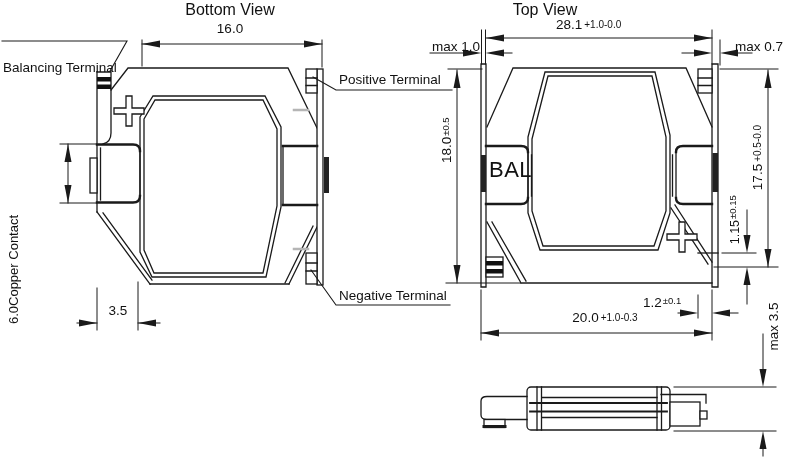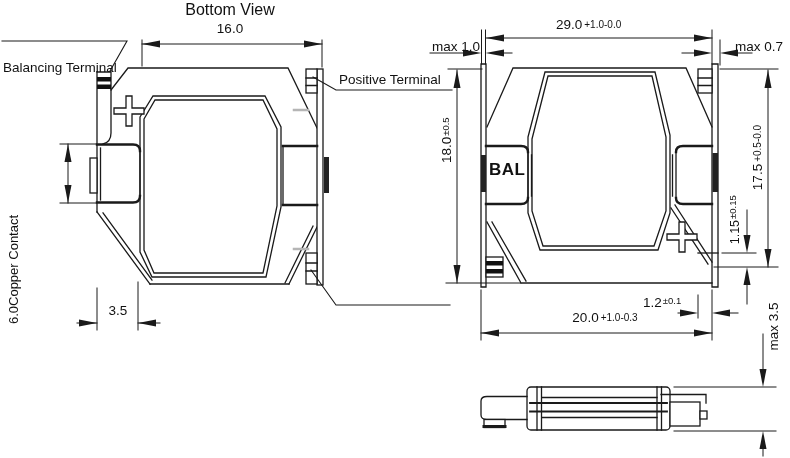--- a/index.html
+++ b/index.html
@@ -7,21 +7,21 @@
          font-family:"Liberation Sans", sans-serif;color:#111;}
   svg{position:absolute;left:0;top:0;}
   .txt{position:absolute;white-space:nowrap;font-size:13.5px;line-height:15px;color:#111;}
   .ctr{text-align:center;}
   .rgt{text-align:right;}
   .rot{transform:rotate(-90deg);transform-origin:center center;}
   .title{font-size:16px;}
   .tolstack{display:inline-flex;flex-direction:row;font-size:10px;line-height:8.5px;
             vertical-align:middle;margin-left:2px;font-weight:400;}
   .tol{font-size:9.5px;vertical-align:2.5px;margin-left:1px;}
-  .bal{font-size:17px;font-weight:bold;letter-spacing:0.5px;}
+  .bal{font-size:22px;font-weight:normal;letter-spacing:0.5px;}
 </style>
 </head>
 <body>
 
 <div id="stage">
 
 <svg width="790" height="458" viewBox="0 0 790 458">
   <g fill="none" stroke="#1a1a1a" stroke-width="1.3" stroke-linecap="square">
 
     <g>
@@ -212,29 +212,31 @@
         <path d="M674,387 H776 M674,431 H776"></path>
         <path d="M763,334 V369 M763,449 V456"></path>
         <polygon points="763,387 759.5,369 766.5,369" fill="#1a1a1a" stroke="none"></polygon>
         <polygon points="763,431 759.5,449 766.5,449" fill="#1a1a1a" stroke="none"></polygon>
       </g>
     </g>
   </g>
 </svg>
 
 <div class="txt ctr title" style="left:170px;top:2px;width:120px;">Bottom View</div>
+<div class="txt ctr title" style="left:485px;top:2px;width:120px;">Top View</div>
 
 <div class="txt" style="left:3px;top:24px;margin-top:36px;">Balancing Terminal</div>
 <div class="txt" style="left:339px;top:72px;text-align:center;">Positive Terminal</div>
+<div class="txt" style="left:339px;top:288px;">Negative Terminal</div>
 
 <div class="txt ctr" style="left:205px;top:21px;width:50px;">16.0</div>
 <div class="txt ctr" style="left:97px;top:303px;width:42px;">3.5</div>
 <div class="txt ctr rot" style="left:-59px;top:262px;width:145px;font-size:13px;">6.0Copper Contact</div>
 
-<div class="txt" style="left:556px;top:17px;"><span>29.0</span><span class="tolstack">
+<div class="txt" style="left:556px;top:17px;"><span>28.1</span><span class="tolstack">
         <span>+1.0</span>
         <span>-0.0</span>
       </span></div>
 <div class="txt rgt" style="left:397px;top:39px;width:55px;margin-left:28px;">max 1.0</div>
 <div class="txt" style="left:735px;top:39px;">max 0.7</div>
 
 <div class="txt ctr rot" style="left:401px;top:132px;width:90px;"><span>18.0</span><span class="tol">±0.5</span></div>
 <div class="txt ctr rot" style="left:709px;top:150px;width:96px;"><span>17.5</span><span class="tolstack">
         <span>+0.5</span>
         <span>-0.0</span>

